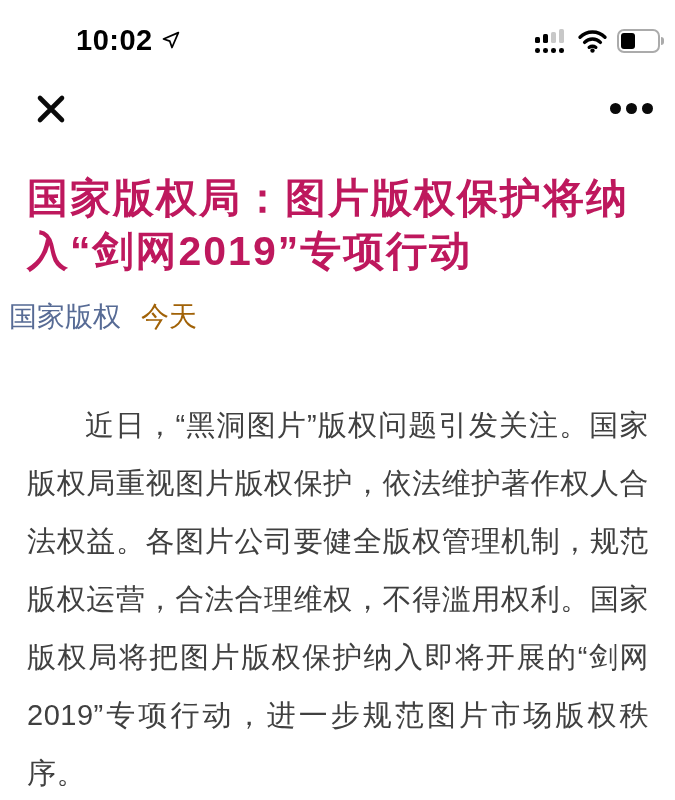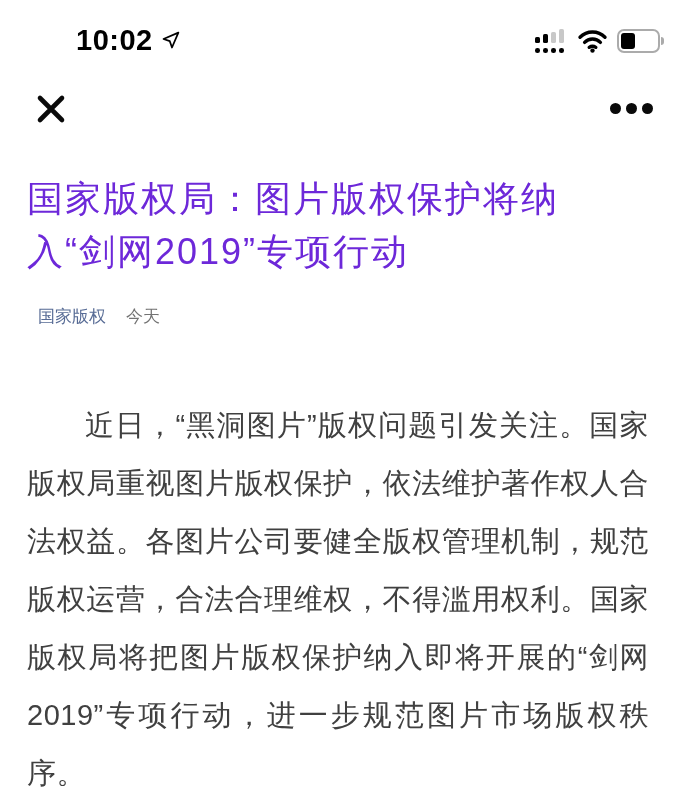--- a/index.html
+++ b/index.html
@@ -72,30 +72,30 @@
   .more-btn {
     position: absolute; right: 22px; top: 17px; height: 12px;
     display: flex; gap: 5px; align-items: center;
     cursor: pointer; background: none; border: none;
   }
   .more-btn i { display: block; width: 11px; height: 11px; border-radius: 50%; background: #0a0a0a; }
 
   
   .article-title {
     position: absolute; left: 27px; width: 621px; top: 172px;
-    font-size: 36px; line-height: 53px; font-weight: 400;
-    color: #6d28d9; letter-spacing: 2px;
+    font-size: 41px; line-height: 53px; font-weight: 700;
+    color: #be185d; letter-spacing: 2px;
   }
   .article-meta {
-    position: absolute; left: 38px; top: 300px;
+    position: absolute; left: 9px; top: 300px;
     display: flex; align-items: baseline; gap: 20px;
-    font-size: 17px; line-height: 34px;
+    font-size: 28px; line-height: 34px;
   }
   .article-source { color: #576b95; cursor: pointer; }
-  .article-date { color: #737373; }
+  .article-date { color: #a16207; }
   .article-body {
     position: absolute; left: 27px; width: 622px; top: 396px;
     font-size: 29px; line-height: 58px; color: #404040;
     letter-spacing: 0.5px;
     text-align: justify; text-justify: inter-ideograph;
     text-indent: 2em;
     font-weight: 400;
   }
 
   

